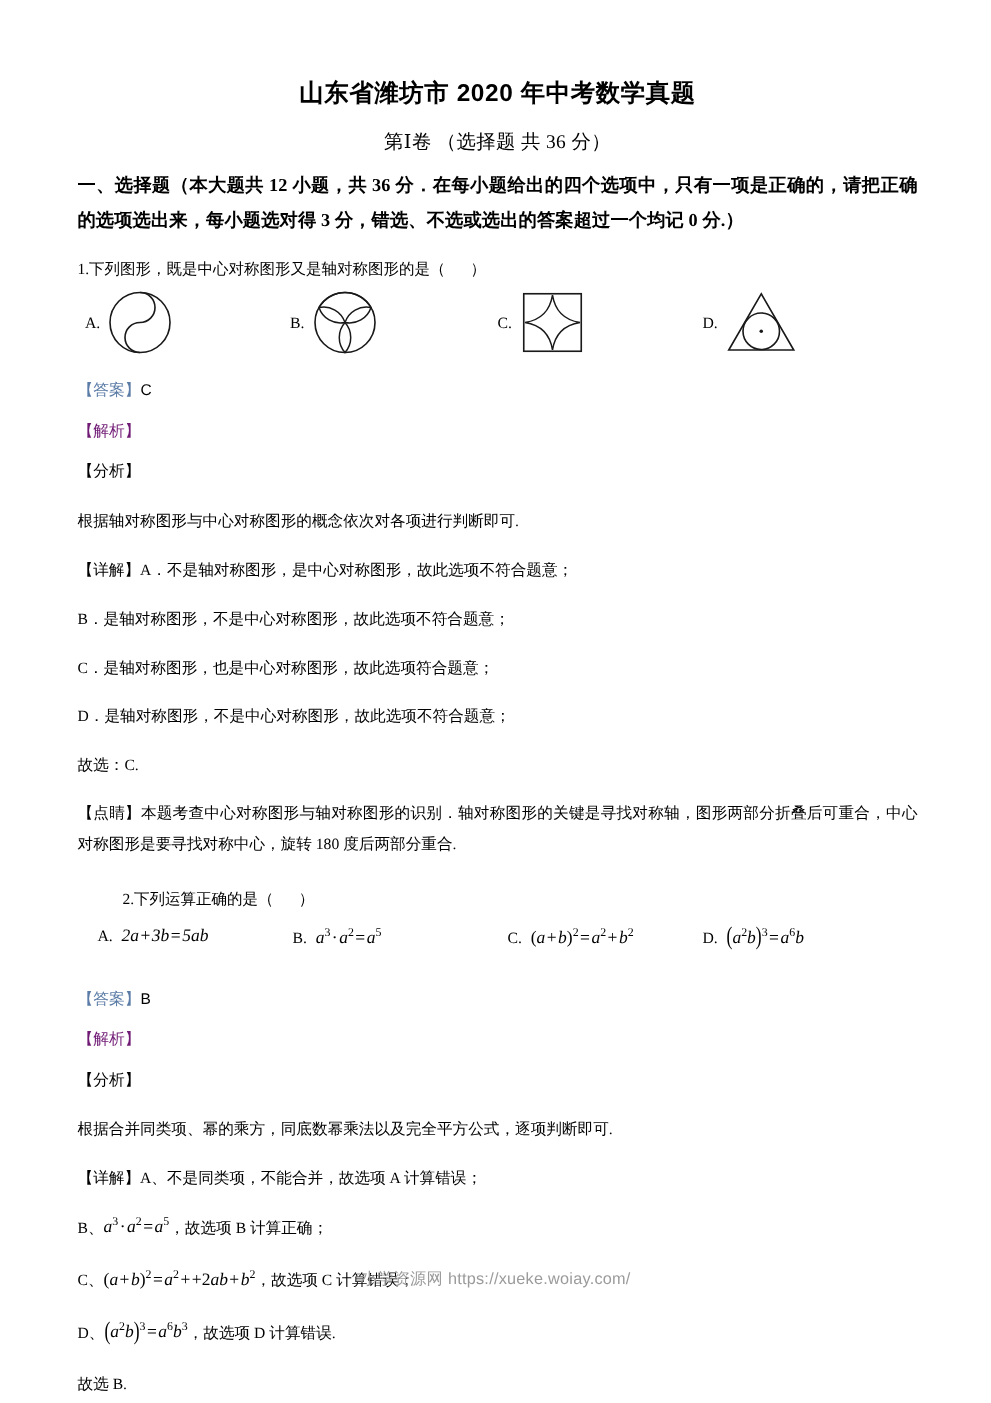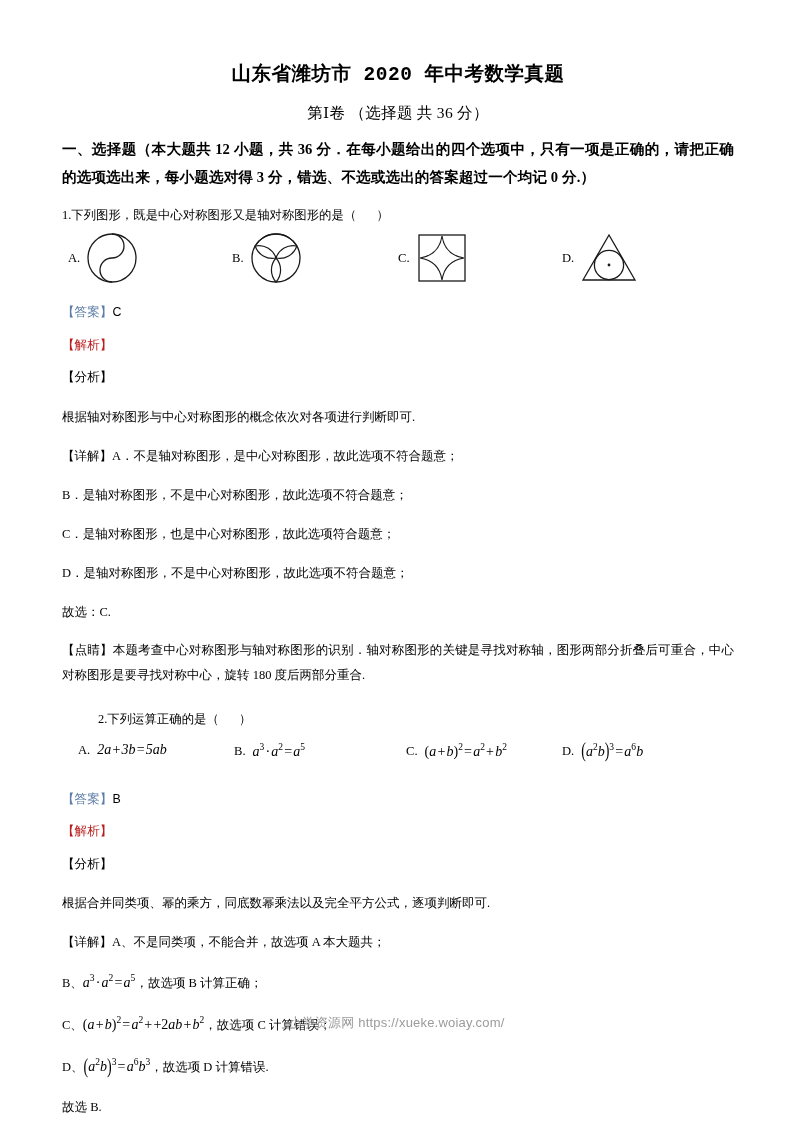--- a/index.html
+++ b/index.html
@@ -15,21 +15,21 @@
   .page { position: relative; width: 793px; height: 1122px; }
   .doc { position: absolute; left: 62px; top: 0; width: 672px; }
 
   .doc-title {
     text-align: center;
     font-size: 19.5px;
     font-weight: bold;
     letter-spacing: 0.5px;
     margin-top: 64px;
     line-height: 1.2;
-    font-family: Liberation Mono, monospace;
+    font-family: Liberation Sans, sans-serif;
   }
   .doc-subtitle {
     text-align: center;
     font-size: 15.5px;
     font-weight: normal;
     margin-top: 16px;
     letter-spacing: 0.3px;
   }
   .section-instr {
     font-size: 14.6px;
@@ -64,21 +64,21 @@
     line-height: 1;
   }
   .fig { display: block; }
 
   .marker-line {
     font-size: 12.6px;
     line-height: 1.55;
     margin-top: 13px;
   }
   .tag-blue { color: #5b7ca6; text-align: center; }
-  .tag-blue-soft { color: #b91c1c; }
+  .tag-blue-soft { color: #701a75; }
   .tag-black { color: #000000; text-align: center; }
   .ans-letter {
     font-family: "Liberation Sans", sans-serif;
     font-size: 12.4px;
   }
 
   .body-line {
     font-size: 12.5px;
     line-height: 1.6;
     margin-top: 19px;
@@ -257,21 +257,21 @@
       <span class="tag-blue-soft">【解析】</span>
     </div>
 
     <div class="marker-line">
       <span class="tag-black">【分析】</span>
     </div>
 
     <div class="body-line">根据合并同类项、幂的乘方，同底数幂乘法以及完全平方公式，逐项判断即可.</div>
 
     <div class="body-line">
-      <span>【详解】</span><span>A、不是同类项，不能合并，故选项 A 本大题共；</span>
+      <span>【详解】</span><span>A、不是同类项，不能合并，故选项 A 计算错误；</span>
     </div>
 
     <div class="detail-line">
       <span class="seg">B、</span>
       <span class="math"><i>a</i><sup class="n">3</sup><span class="op"> · </span><i>a</i><sup class="n">2</sup><span class="op"> = </span><i>a</i><sup class="n">5</sup></span>
       <span class="seg">，故选项 B 计算正确；</span>
     </div>
 
     <div class="detail-line">
       <span class="seg">C、</span>

